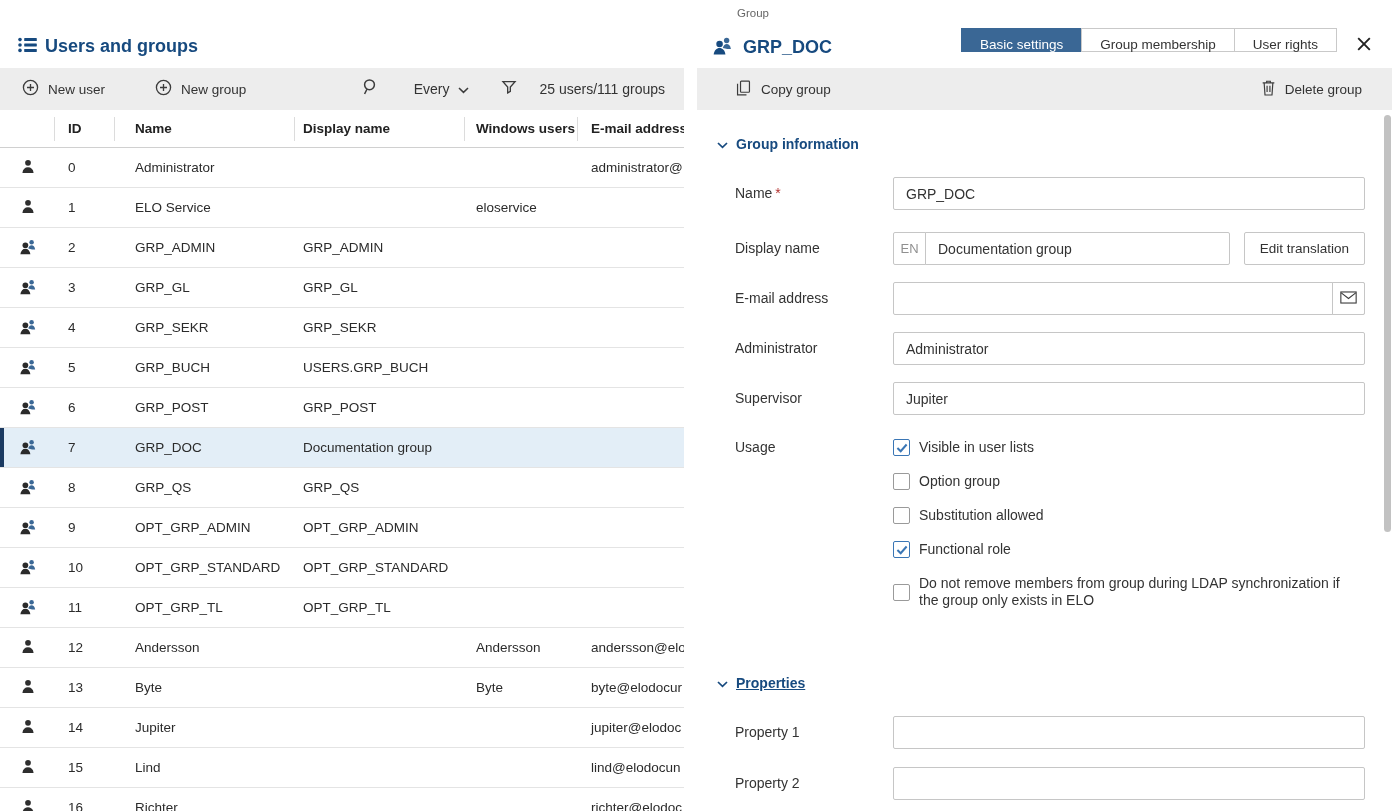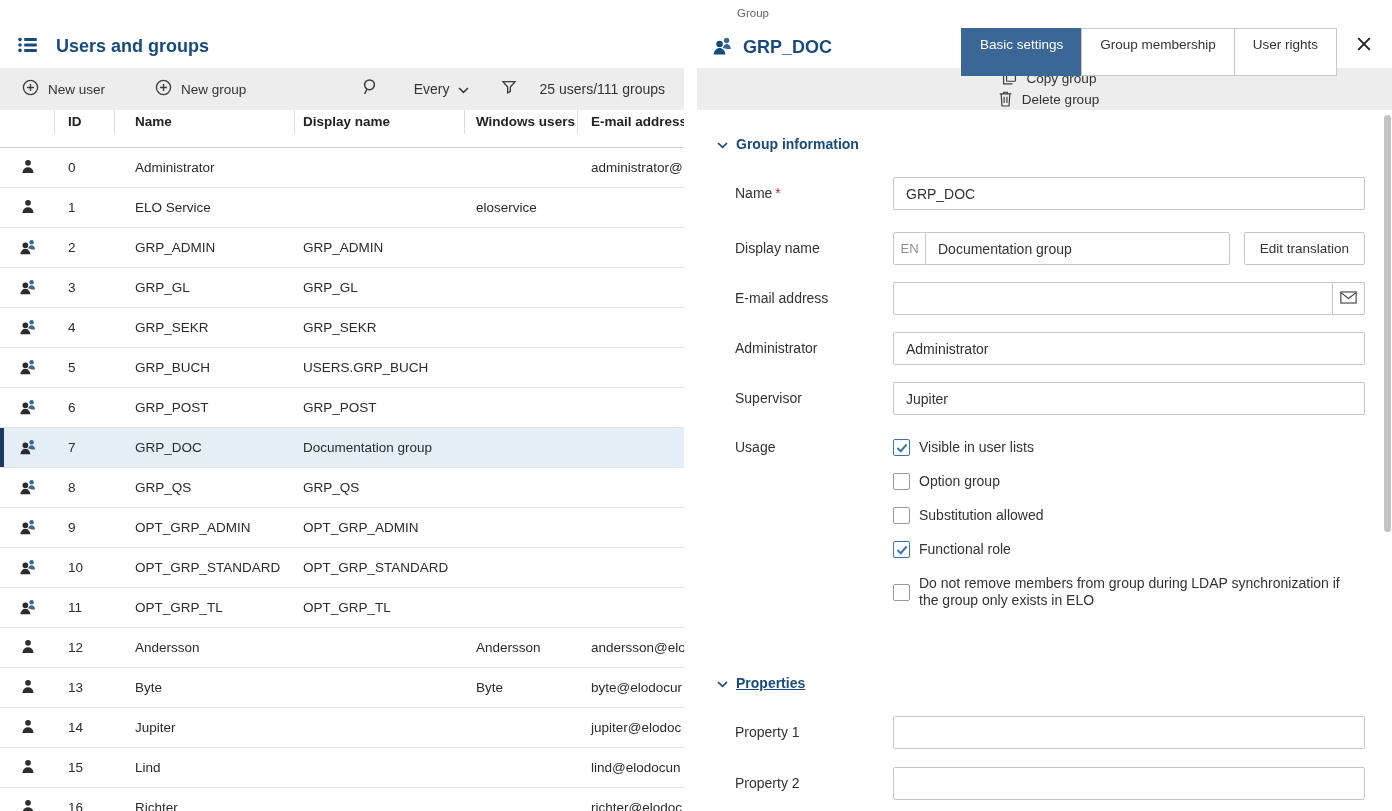--- a/index.html
+++ b/index.html
@@ -2,31 +2,31 @@
 <html><head>
 <meta charset="utf-8">
 <style>
   * { box-sizing: border-box; margin: 0; padding: 0; }
   html,body { width:1392px; height:811px; overflow:hidden; }
   body { font-family:"Liberation Sans", sans-serif; background:#fff; color:#2b2b2b; }
   .app { display:flex; width:1392px; height:811px; }
 
   
   .left-panel { width:684px; display:flex; flex-direction:column; position:relative; }
-  .lp-header { height:68px; display:flex; align-items:flex-end; padding:0 0 11px 18px; gap:19px; background:#fff; }
+  .lp-header { height:68px; display:flex; align-items:flex-end; padding:0 0 11px 18px; gap:8px; background:#fff; }
   .lp-title { color:#174a7f; font-size:18px; font-weight:bold; }
   .toolbar { height:42px; background:#ededed; display:flex; align-items:center; flex:none; }
   .tb-btn { display:flex; align-items:center; gap:9px; padding:0 14px; height:100%; font-size:13.5px; color:#333; cursor:pointer; }
   .tb-btn:first-child { padding-left:22px; }
   .tb-spacer { flex:1; }
   .tb-icon-btn { display:flex; align-items:center; padding:0 12px; height:100%; cursor:pointer; }
   .tb-count { font-size:14px; color:#333; padding:0 19px 0 10px; white-space:nowrap; }
   .dropdown { display:flex; align-items:center; gap:9px; font-size:14px; color:#333; padding:0 10px; height:100%; cursor:pointer; }
 
-  .thead { height:38px; display:flex; font-size:13.5px; font-weight:bold; color:#222; border-bottom:1px solid #d0d0d0; background:#fff; flex:none; }
+  .thead { height:38px; display:flex; align-items:center; font-size:13.5px; font-weight:bold; color:#222; border-bottom:1px solid #d0d0d0; background:#fff; flex:none; }
   .thead > div { height:24px; line-height:24px; border-right:1px solid #dcdcdc; }
   .thead > div:last-child { border-right:none; }
   .col-icon { width:55px; flex:none; display:flex; justify-content:center; align-items:center; }
   .col-id { width:60px; flex:none; padding-left:13px; }
   .col-name { width:180px; flex:none; padding-left:20px; }
   .col-display { width:170px; flex:none; padding-left:8px; }
   .col-win { width:113px; flex:none; padding-left:11px; }
   .col-email { flex:1; padding-left:13px; overflow:hidden; white-space:nowrap; }
 
   .tbody { flex:1; overflow:hidden; }
@@ -37,25 +37,25 @@
 
   .gutter { width:13px; background:#fff; position:relative; }
 
   
   .right-panel { flex:1; display:flex; flex-direction:column; position:relative; overflow:hidden; }
   .rp-header { height:68px; position:relative; background:#fff; flex:none; }
   .rp-kind { position:absolute; left:40px; top:7px; font-size:11.5px; color:#666; }
   .rp-title-row { position:absolute; left:15px; top:36px; display:flex; align-items:center; gap:10px; }
   .rp-title { color:#174a7f; font-size:18px; font-weight:bold; }
   .tab-bar { position:absolute; left:264px; top:28px; display:flex; }
-  .tab { height:48px; line-height:31px; padding:0 18px; font-size:13.5px; color:#333; background:#fff; border:1px solid #c9c9c9; margin-left:-1px; cursor:pointer; white-space:nowrap; }
+  .tab { height:24px; line-height:31px; padding:0 18px; font-size:13.5px; color:#333; background:#fff; border:1px solid #c9c9c9; margin-left:-1px; cursor:pointer; white-space:nowrap; }
   .tab:first-child { margin-left:0; }
   .tab.active { background:#3a6795; border-color:#3a6795; color:#fff; }
   .rp-close { position:absolute; right:19px; top:37px; width:18px; height:18px; display:flex; align-items:center; justify-content:center; cursor:pointer; }
-  .rp-toolbar { justify-content:space-between; padding:0 30px 0 38px;flex-direction:column; }
+  .rp-toolbar { justify-content:space-between; padding:0 30px 0 38px; }
   .rp-scrollbar { position:absolute; right:1px; top:115px; width:7px; height:417px; background:#c2c2c2; border-radius:4px; }
 
   .rp-content { flex:1; background:#fff; overflow:hidden; padding-bottom:10px; }
   .section-head { display:flex; align-items:center; gap:8px; margin:26px 0 0 20px; color:#174a7f; font-size:14px; font-weight:bold; cursor:pointer; }
   .frow { display:flex; margin-left:38px; margin-top:17px; }
   .flabel { width:158px; flex:none; font-size:14px; color:#333; line-height:33px; }
   .flabel .req { color:#b2302e; margin-left:3px; }
   .fcontrol { width:472px; position:relative; }
   .tinput { width:100%; height:33px; border:1px solid #c6c6c6; border-radius:2px; font-family:"Liberation Sans",sans-serif; font-size:14px; color:#333; padding:0 12px; background:#fff; outline:none; }
   .split { display:flex; justify-content:space-between; }

